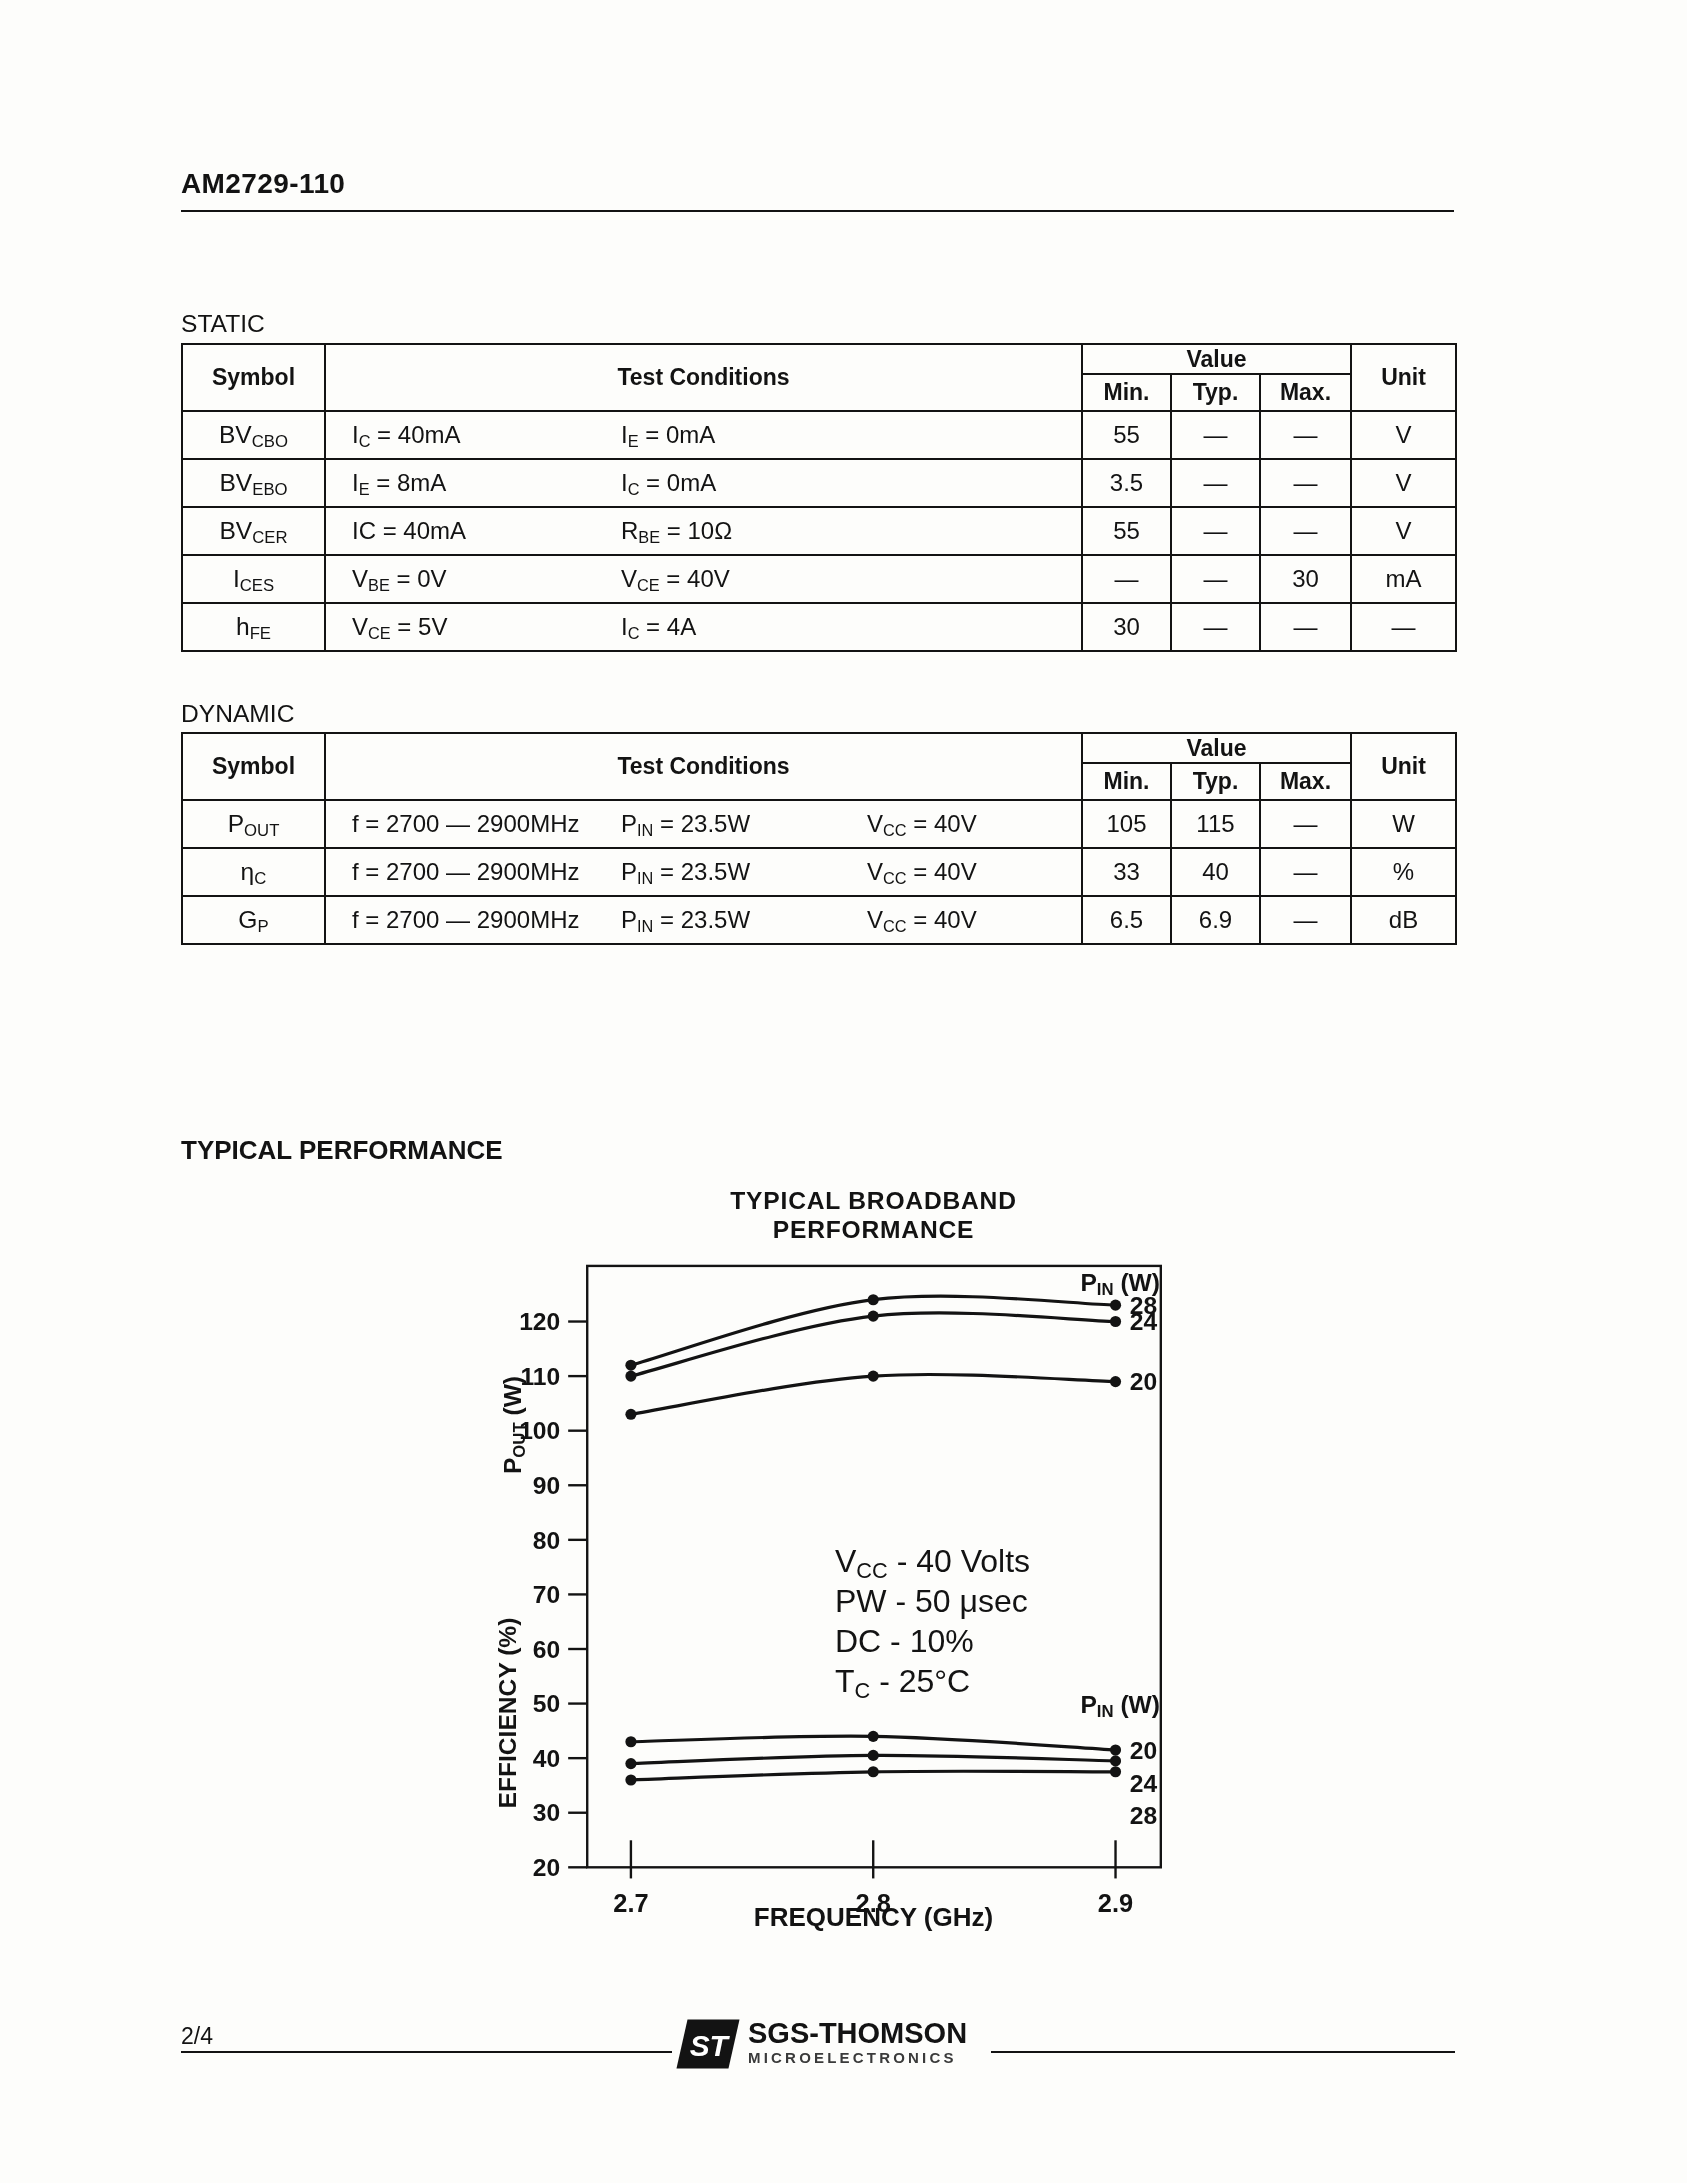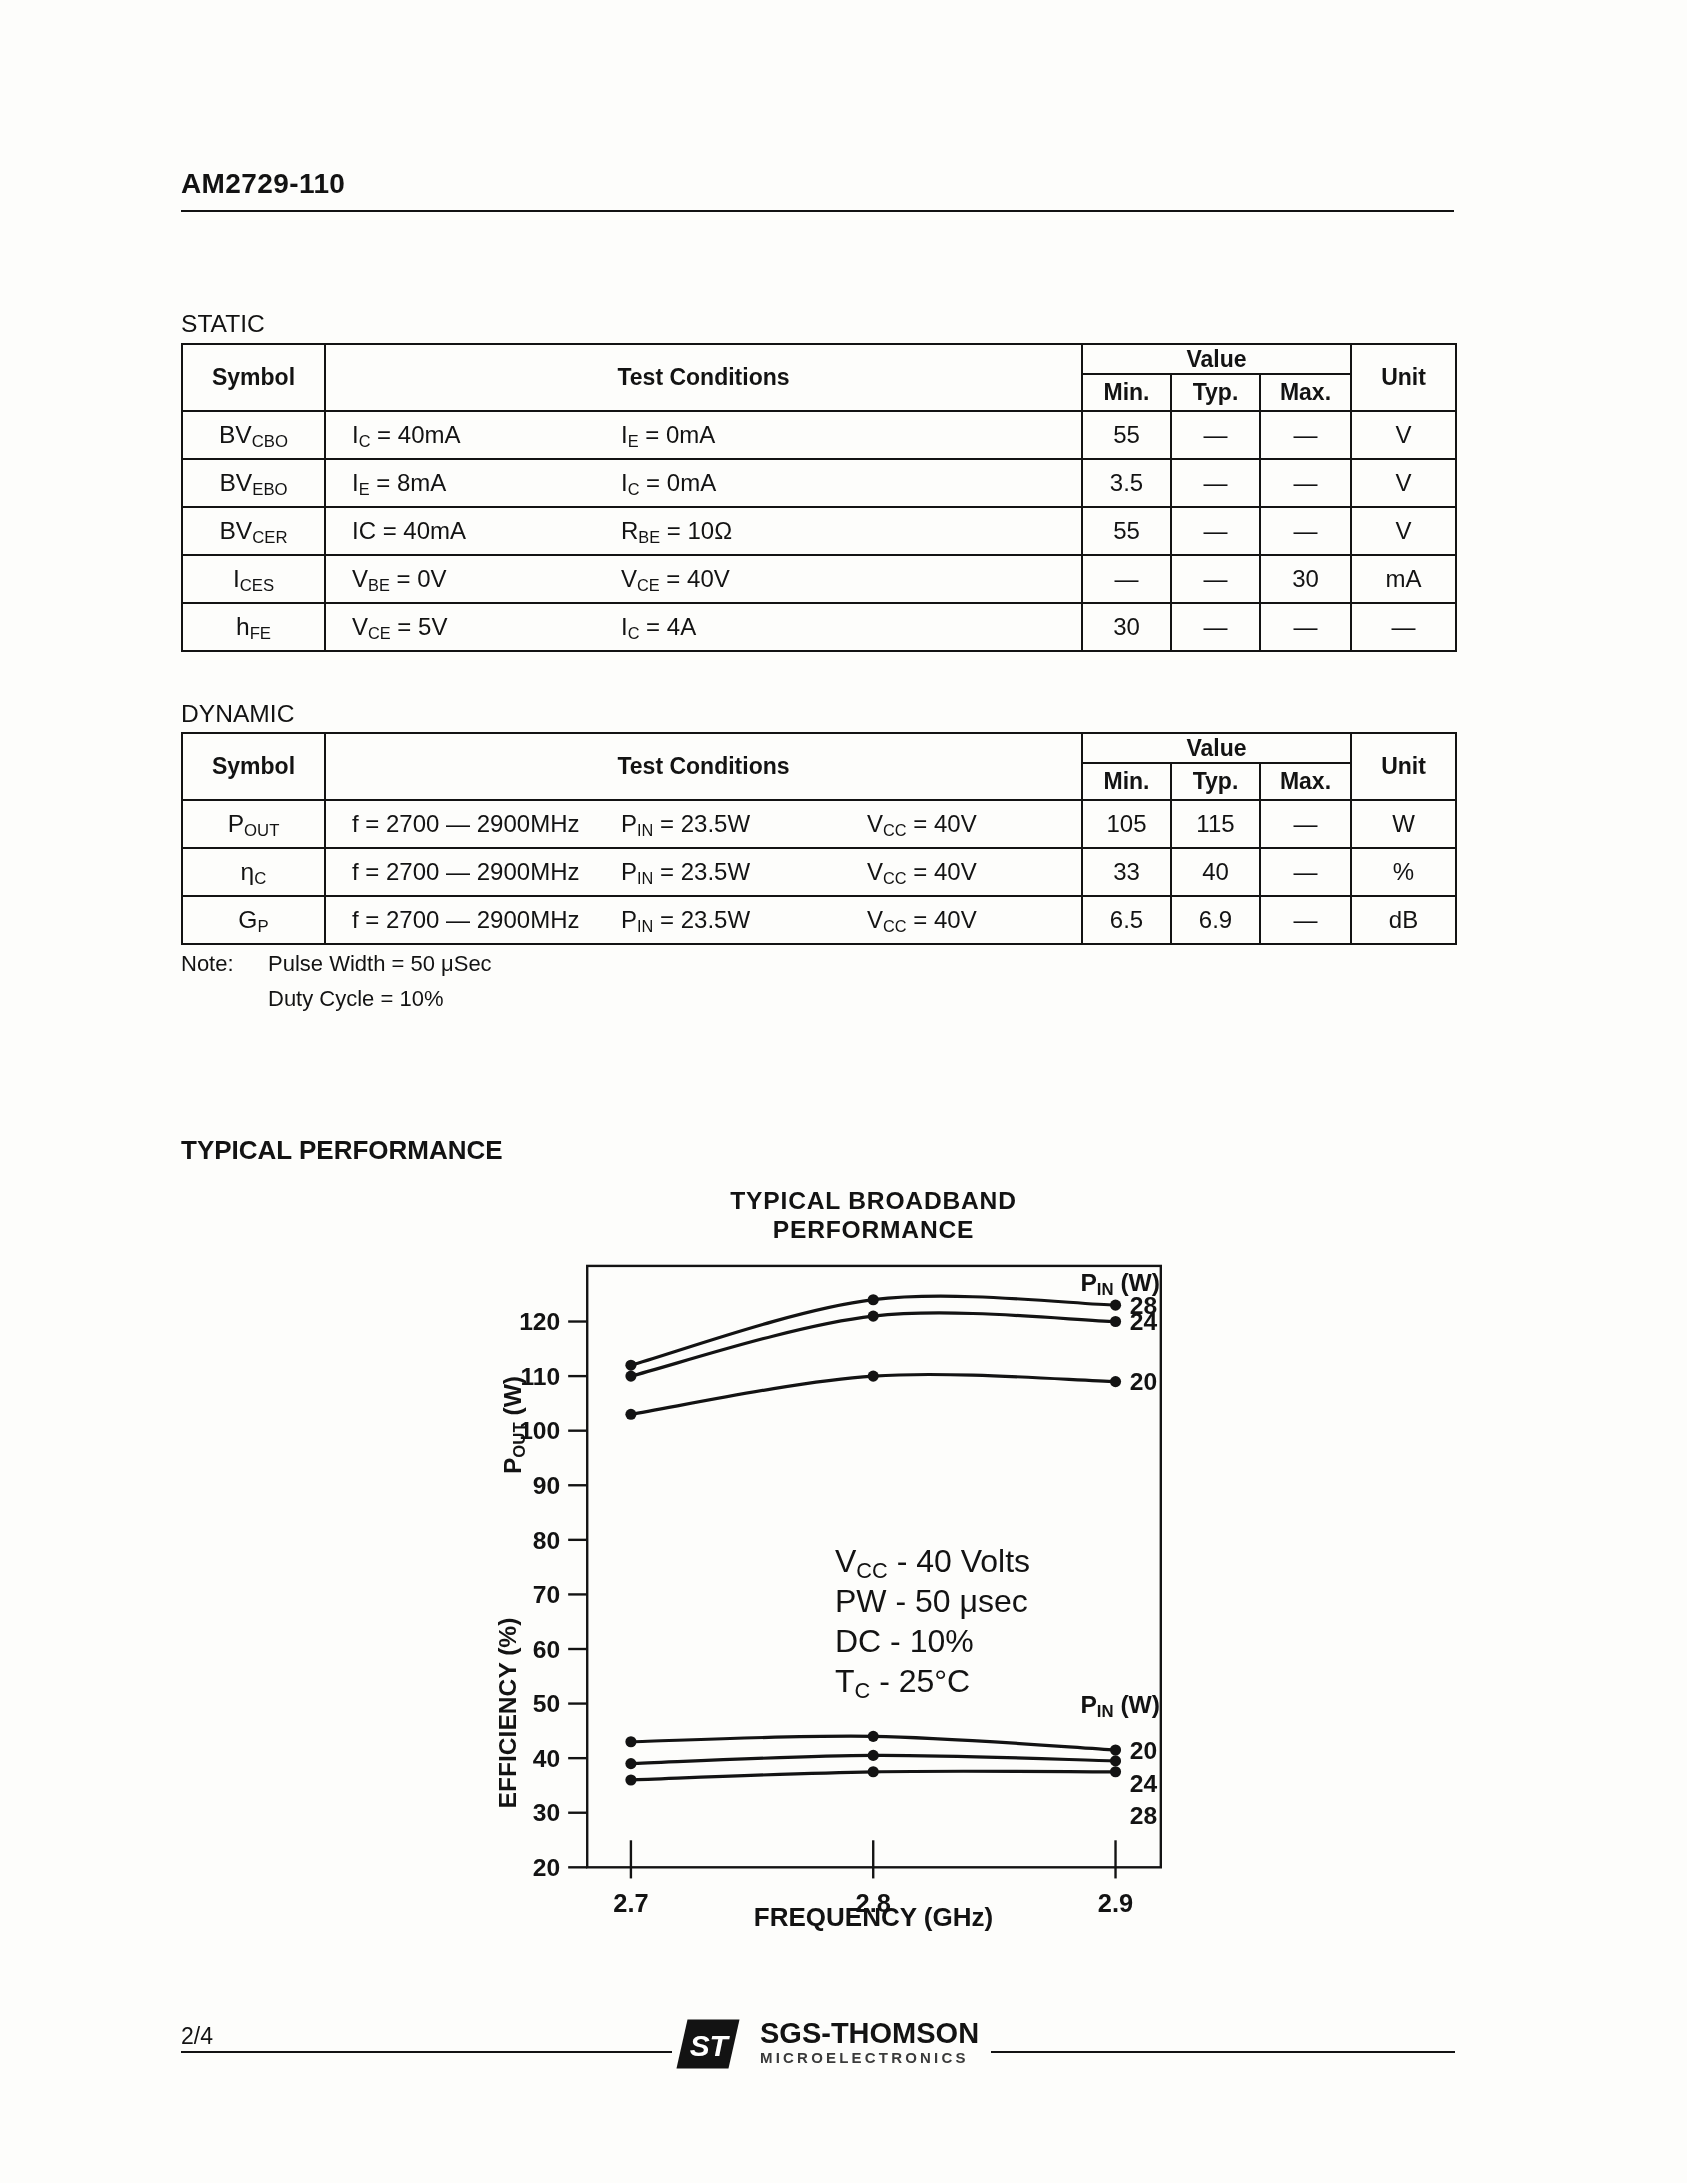--- a/index.html
+++ b/index.html
@@ -42,21 +42,21 @@
   .ylab-bottom{left:508px;top:1713px;transform:translate(-50%,-50%) rotate(-90deg);font-size:24.6px;font-weight:700;white-space:nowrap}
   .xlab{left:587px;top:1902px;width:573px;text-align:center;font-size:26px;font-weight:700}
   .anno{left:835px;top:1543px;font-size:32px;line-height:36px}
   .legend-top{left:1008px;top:1269px;width:152px;text-align:right;font-size:24.6px;font-weight:700}
   .legend-bottom{left:1008px;top:1691px;width:152px;text-align:right;font-size:24.6px;font-weight:700}
   #chart-svg{position:absolute;left:476px;top:1254px}
 
   .pagenum{left:181px;top:2023px;font-size:23px}
   .rule-left{left:181px;top:2051px;width:491px}
   .rule-right{left:991px;top:2051px;width:464px}
-  .logo{left:676px;top:2018px;display:flex;align-items:flex-start;gap:20px}
+  .logo{left:676px;top:2018px;display:flex;align-items:flex-start;gap:8px}
   .brand{font-size:29px;font-weight:700;line-height:30px;letter-spacing:0}
   .brand-sub{font-size:15px;font-weight:700;letter-spacing:3.2px;color:#3a3a3a;margin-top:1px}
 </style>
 </head>
 <body>
 
 <div class="page">
 
   <div class="abs doc-id">AM2729-110</div>
   <div class="abs rule top-rule"></div>
@@ -202,25 +202,20 @@
           <span class="c3"><span>V</span><span class="sb">CC</span><span> = 40V</span></span>
         </td>
         <td class="val">6.5</td>
         <td class="val">6.9</td>
         <td class="val">—</td>
         <td class="val">dB</td>
       </tr>
     </tbody>
   </table>
 
-  <div class="abs note">
-    <span class="nlabel">Note:</span>
-    <span class="nl1">Pulse Width = 50 μSec</span>
-    <span class="nl2">Duty Cycle  = 10%</span>
-  </div>
 
   <div class="abs typ-label">TYPICAL PERFORMANCE</div>
 
   <div class="abs chart-title">
     <div>TYPICAL BROADBAND</div>
     <div>PERFORMANCE</div>
   </div>
 
   <svg id="chart-svg" width="715" height="715" viewBox="0 0 900 900">
       <rect x="140" y="15" width="722" height="757" fill="none" stroke="#131313" stroke-width="3"></rect>

